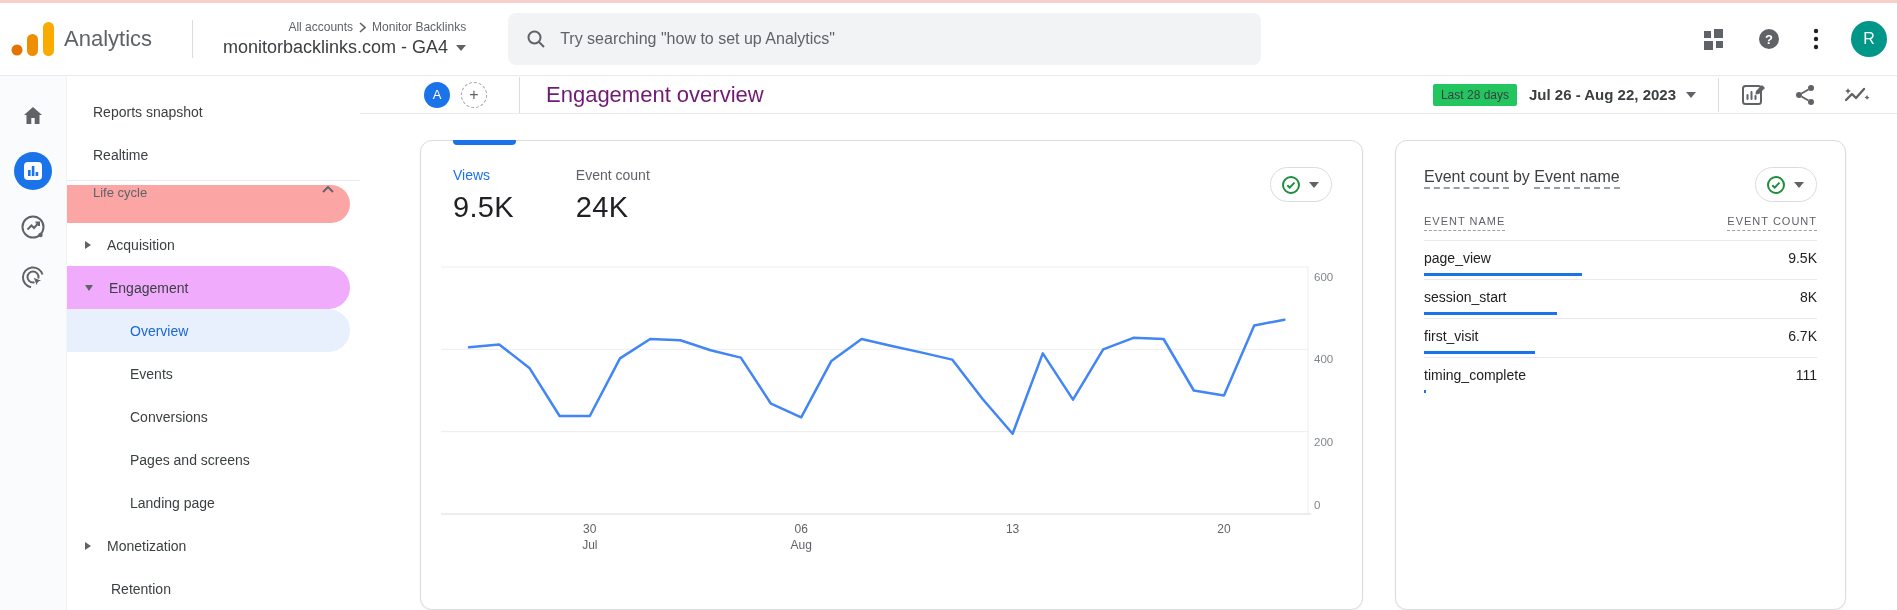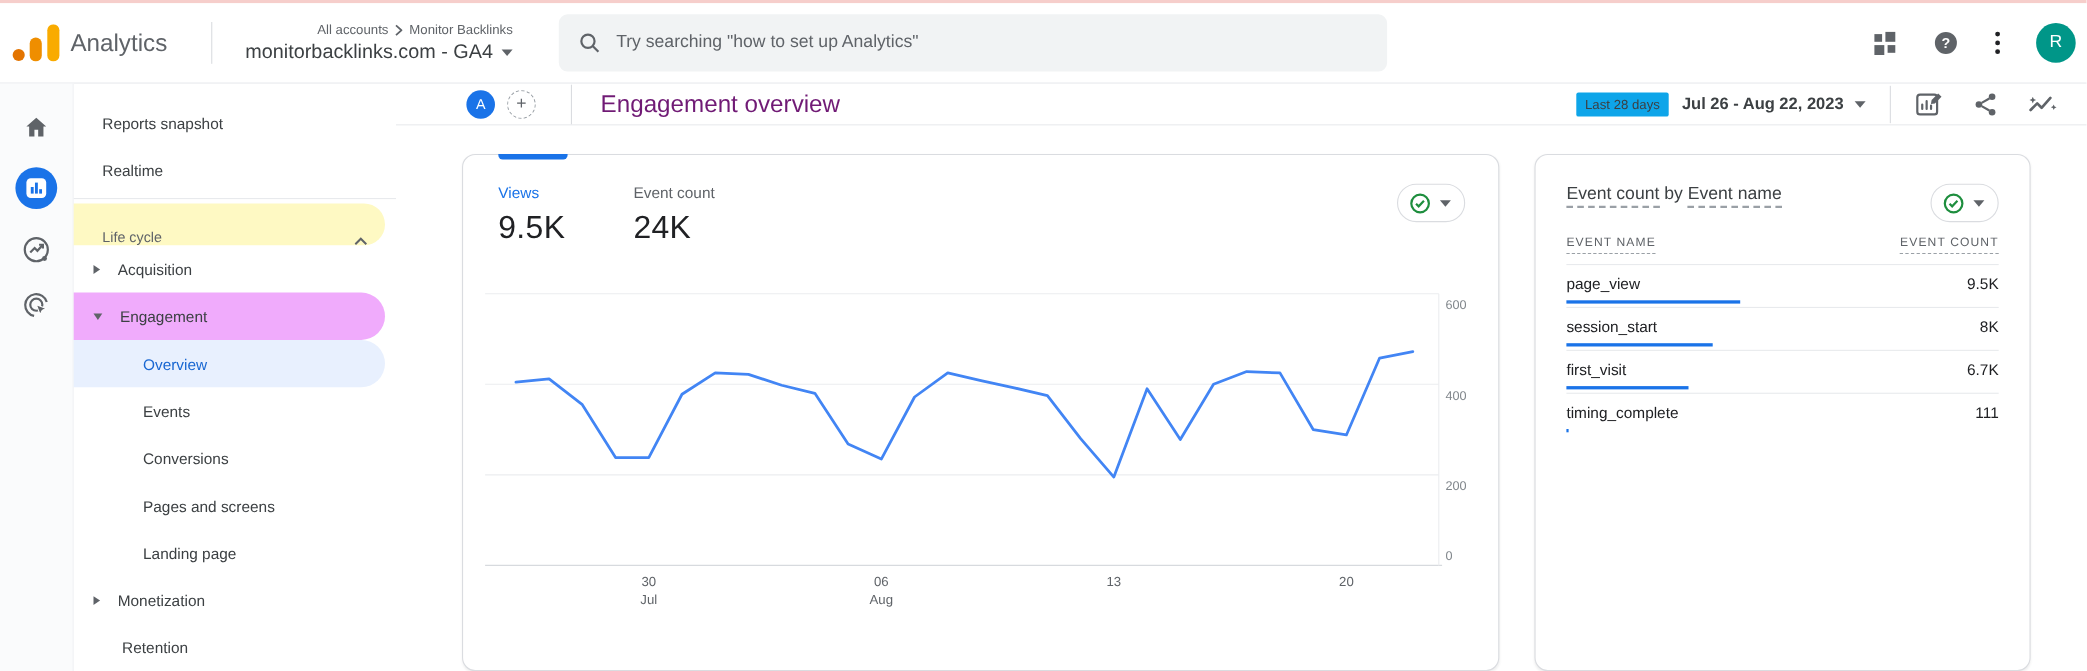--- a/index.html
+++ b/index.html
@@ -31,43 +31,43 @@
   .rail { width:67px; background:#fafbfc; display:flex; flex-direction:column; align-items:center;
     padding-top:28px; gap:24px; border-right:1px solid #f1f3f4; }
   .rail .active-circle { width:38px; height:38px; border-radius:50%; background:#1a73e8;
     display:flex; align-items:center; justify-content:center; }
 
   .sidenav { width:293px; padding-top:14px; font-size:14px; color:#3c4043; }
   .nav-row { height:43px; display:flex; align-items:center; margin-right:10px;
     border-radius:0 22px 22px 0; cursor:pointer; }
   .nav-top { padding-left:26px; }
   .nav-divider { height:1px; background:#e8eaed; margin:4px 0; }
-  .nav-section { height:38px; margin-top:4px; background:#fef9c3; color:#5f6368; font-size:13px;
-    padding-left:26px; display:flex; align-items:flex-end; }
+  .nav-section { height:38px; margin-top:4px; background:#fca5a5; color:#5f6368; font-size:13px;
+    padding-left:26px; display:flex; align-items:flex-start; }
   .nav-section .chev-up { margin-left:auto; margin-right:16px; }
   .nav-parent { padding-left:18px; gap:16px; }
   .nav-parent.open { background:#f0abfc; }
   .nav-child { padding-left:63px; }
   .nav-child.selected { background:#e8f0fe; color:#1967d2; }
   .nav-leaf { padding-left:44px; }
   .tri-right { width:0; height:0; border-left:6px solid #5f6368; border-top:4px solid transparent; border-bottom:4px solid transparent; }
   .tri-down  { width:0; height:0; border-top:6px solid #5f6368; border-left:4px solid transparent; border-right:4px solid transparent; }
 
   
   .content { flex:1; display:flex; flex-direction:column; }
   .content-header { height:78px; display:flex; align-items:center; padding:0 26px 0 64px;
     border-bottom:1px solid #e8eaed; }
   .cmp-a { width:26px; height:26px; border-radius:50%; background:#1a73e8; color:#fff; font-size:13px;
     display:flex; align-items:center; justify-content:center; border:none; cursor:pointer; }
   .cmp-add { width:26px; height:26px; border-radius:50%; background:#fff; border:1px dashed #9aa0a6;
     color:#5f6368; font-size:16px; display:flex; align-items:center; justify-content:center; margin-left:11px; cursor:pointer; }
   .vdiv-hdr { width:1px; height:36px; background:#dadce0; margin:0 26px 0 32px; }
   .page-title { font-size:22px; color:#701a75; font-weight:400; }
   .hdr-right { margin-left:auto; display:flex; align-items:center; }
-  .date-chip { background:#0ea5e9; color:#3c4043; font-size:12px; padding:4px 8px; border-radius:2px; }
+  .date-chip { background:#22c55e; color:#3c4043; font-size:12px; padding:4px 8px; border-radius:2px; }
   .date-range { display:flex; align-items:center; gap:10px; font-size:15px; font-weight:700; color:#3c4043;
     margin-left:12px; cursor:pointer; }
   .caret-down { width:0; height:0; border-top:6px solid #5f6368; border-left:5px solid transparent; border-right:5px solid transparent; }
   .vdiv-hdr2 { width:1px; height:34px; background:#dadce0; margin:0 22px 0 22px; }
   .hdr-icons { display:flex; align-items:center; gap:26px; }
 
   .cards { display:flex; gap:32px; margin:26px 0 0 60px; }
   .card { background:#fff; border:1px solid #dadce0; border-radius:12px; position:relative; height:470px;
     box-shadow:0 1px 2px rgba(60,64,67,.08); }
   .trend-card { width:943px; }

